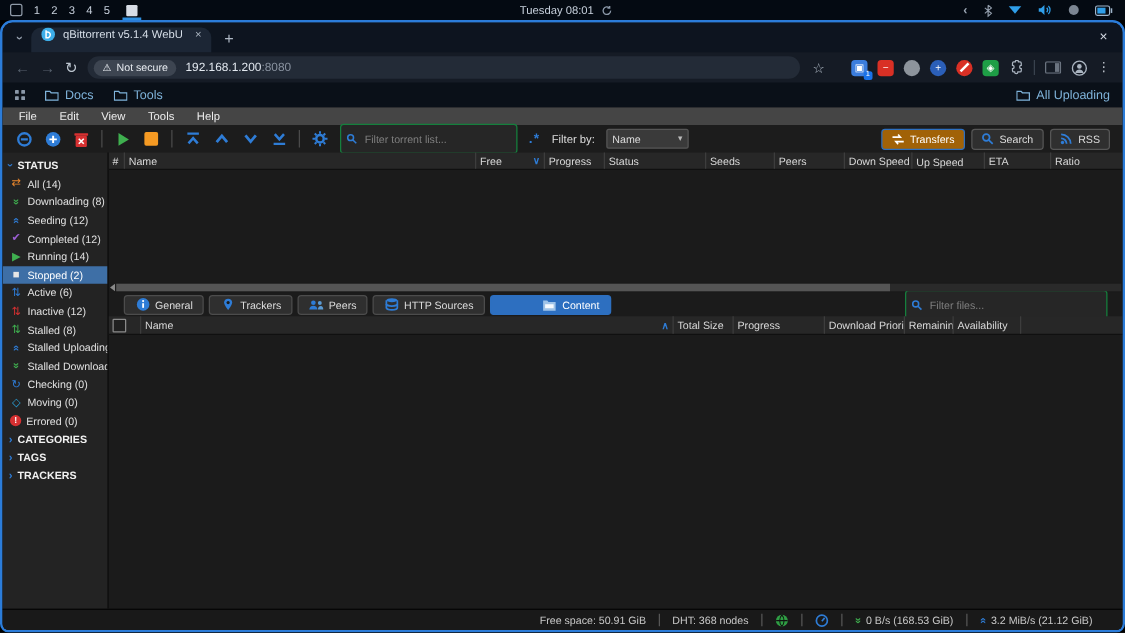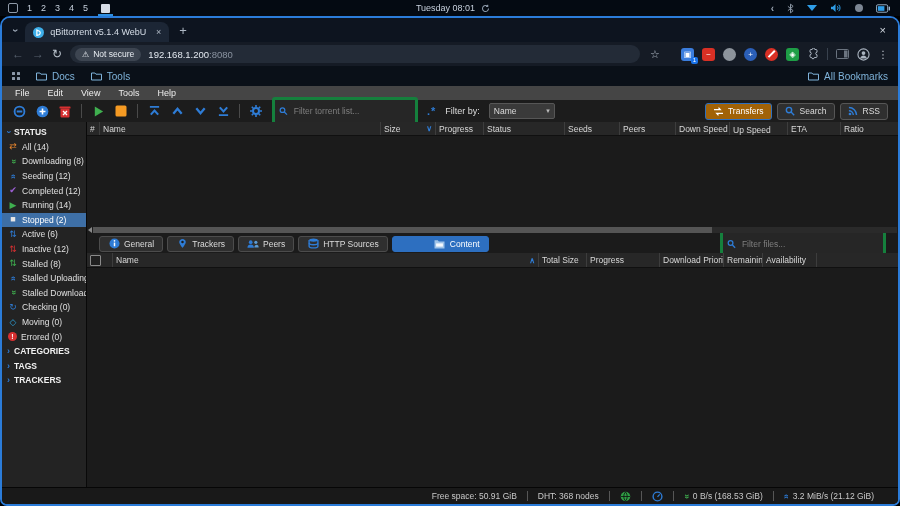--- a/index.html
+++ b/index.html
@@ -13,21 +13,21 @@
   .ws-active::after{content:"";position:absolute;left:-3px;right:-3px;bottom:-3px;height:2px;background:#2e8fe0;}
   .sysbar-center{position:absolute;left:6px;right:0;display:flex;justify-content:center;align-items:center;gap:6px;pointer-events:none;}
   .sysbar-right{margin-left:auto;display:flex;align-items:center;gap:13px;padding-right:10px;}
   .tri-down{width:0;height:0;border-left:5px solid transparent;border-right:5px solid transparent;border-top:6px solid #2f9ee8;}
   .sys-chev{color:#9aa5b3;font-size:10px;font-weight:bold;}
   .gray-dot{width:8px;height:8px;border-radius:50%;background:#7c8693;}
   
   .bwindow{position:absolute;top:16px;left:0;right:0;bottom:0;border:2px solid #2b7cd9;border-radius:10px 10px 7px 7px;background:#151b25;display:flex;flex-direction:column;overflow:hidden;box-sizing:border-box;}
   .tabbar{height:24px;background:#0d141f;display:flex;align-items:center;padding:0 8px;flex:0 0 auto;}
   .tab-search{color:#9aa5b3;font-size:10px;font-weight:bold;display:inline-block;transform:rotate(90deg);margin:0 8px 0 4px;}
-  .tab{height:20px;margin-top:4px;background:#1c2635;border-radius:8px 8px 0 0;display:flex;align-items:center;gap:6px;padding:0 8px;width:128px;}
+  .tab{height:20px;margin-top:4px;background:#1c2635;border-radius:8px 8px 0 0;display:flex;align-items:flex-start;gap:6px;padding:0 8px;width:128px;}
   .tab-title{color:#d6dee8;font-size:9px;white-space:nowrap;overflow:hidden;flex:1;}
   .tab-close{color:#aeb8c4;font-size:9px;}
   .newtab{color:#aeb8c4;font-size:13px;margin-left:10px;}
   .win-close{margin-left:auto;color:#d4dae2;font-size:11px;padding-right:4px;}
   
   .addrbar{height:24px;background:#151b25;display:flex;align-items:center;padding:0 10px;gap:8px;flex:0 0 auto;}
   .nav-ic{font-size:12px;color:#58636f;line-height:1;}
   .nav-ic.lit{color:#bcc5cf;}
   .omnibox{flex:0 0 560px;height:18px;background:#232b37;border-radius:9px;display:flex;align-items:center;padding:0 5px;gap:7px;}
   .chip{background:#3d4551;color:#e9edf2;border-radius:8px;padding:1.5px 7px;font-size:8.5px;display:flex;align-items:center;gap:4px;white-space:nowrap;}
@@ -47,21 +47,21 @@
   .grid-ic{display:grid;grid-template-columns:3px 3px;grid-gap:2px;}
   .grid-ic i{width:3px;height:3px;background:#8b98a8;border-radius:0.5px;}
   .allbm{margin-left:auto;display:flex;align-items:center;gap:5px;}
   
   .qbt{flex:1;display:flex;flex-direction:column;background:#1b1b1b;min-height:0;}
   .menubar{height:14px;background:#454545;display:flex;align-items:center;padding:0 4px;font-size:9px;color:#ededed;flex:0 0 auto;}
   .menu-item{padding:0 9px;}
   .qtoolbar{height:22px;background:#1c1c1c;display:flex;align-items:center;padding:0 10px;gap:9px;flex:0 0 auto;}
   .tsep{width:1px;height:14px;background:#4a4a4a;}
   .tic{display:flex;align-items:center;justify-content:center;width:14px;height:14px;flex:0 0 auto;}
-  .searchbox{width:132px;height:14px;background:#262626;border:3px solid #15803d;border-radius:3px;display:flex;align-items:center;padding:4px 4px;gap:4px;}
+  .searchbox{width:132px;height:14px;background:#262626;border:1px solid #15803d;border-radius:3px;display:flex;align-items:center;padding:4px 4px;gap:4px;}
   .searchbox input{background:transparent;border:none;outline:none;color:#cfcfcf;font-size:8.5px;width:100%;font-family:"Liberation Sans",sans-serif;}
   .searchbox input::placeholder{color:#7f7f7f;}
   .regex{color:#2e7cd6;font-weight:bold;font-size:11px;letter-spacing:1px;}
   .fblabel{font-size:9px;color:#dddddd;}
   .fbselect{width:56px;height:14px;background:#3a3a3a;border:1px solid #565656;border-radius:2px;color:#dcdcdc;font-size:8.5px;display:flex;align-items:center;justify-content:space-between;padding:0 4px;}
   .fbselect .car{font-size:7px;color:#bbb;}
   .viewbtns{margin-left:auto;display:flex;gap:5px;}
   .vbtn{height:15px;padding:0 7px;background:#2f2f2f;border:1px solid #565656;border-radius:3px;color:#dcdcdc;font-size:8.5px;display:flex;align-items:center;gap:4px;white-space:nowrap;}
   .vbtn.active{background:#a16207;border-color:#2d6fc0;color:#fff;}
   
@@ -210,21 +210,21 @@
           <svg width="11" height="9" viewBox="0 0 11 9">
             <path d="M.5 1h3.4l1 1.2h5.6v5.8H.5z" fill="none" stroke="#7fb3da" stroke-width="1"></path>
           </svg>
           <span>Tools</span>
         </span>
       </span>
     <span class="allbm">
       <svg width="11" height="9" viewBox="0 0 11 9">
           <path d="M0.5 1h3.4l1 1.2h5.6v5.8H0.5z" fill="none" stroke="#7fb3da" stroke-width="1"></path>
         </svg>
-      <span>All Bookmarks</span>
+      <span>All Uploading</span>
     </span>
   </div>
 
   <div class="qbt">
 
     <div class="menubar" id="menu-bar">
         <span class="menu-item">File</span>
         <span class="menu-item">Edit</span>
         <span class="menu-item">View</span>
         <span class="menu-item">Tools</span>
@@ -417,21 +417,21 @@
 
       <div class="rpanel">
         <div class="thead" id="torrent-header">
             <div class="hcell" style="width: 13px;">
               <span>#</span>
             </div>
             <div class="hcell" style="width: 281px;">
               <span>Name</span>
             </div>
             <div class="hcell" style="width: 55px;">
-              <span>Size</span>
+              <span>Free</span>
               <span class="sort">∨</span>
             </div>
             <div class="hcell" style="width: 48px;">
               <span>Progress</span>
             </div>
             <div class="hcell" style="width: 81px;">
               <span>Status</span>
             </div>
             <div class="hcell" style="width: 55px;">
               <span>Seeds</span>

